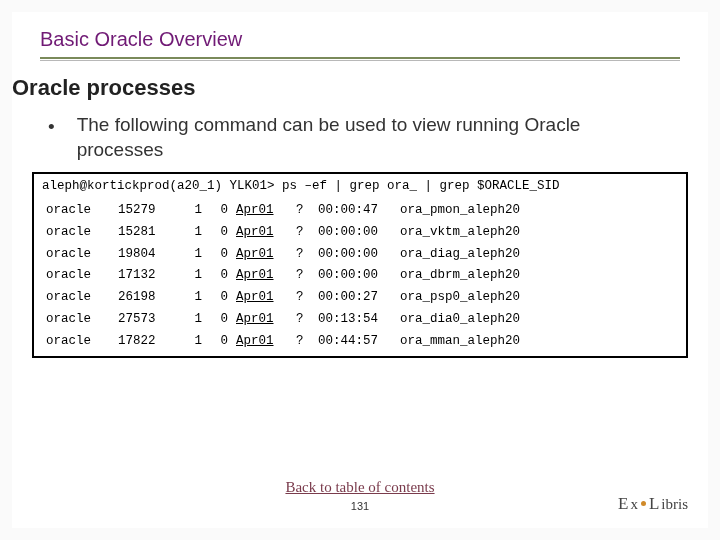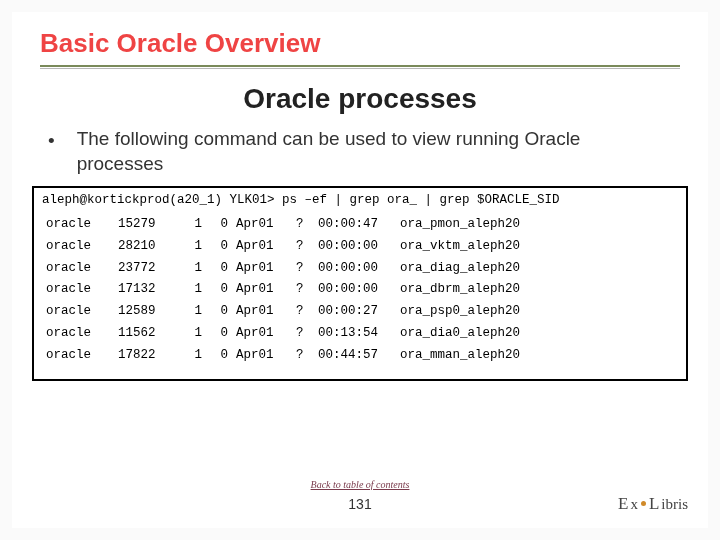--- a/index.html
+++ b/index.html
@@ -16,42 +16,41 @@
     top: 12px;
     left: 12px;
     width: 696px;
     height: 516px;
     background: #fff;
   }
   .header {
     padding: 16px 28px 4px 28px;
   }
   .title {
-    font-size: 26px;
-    font-weight: bold;
-    color: #ef4444;
+    font-size: 20px;
+    font-weight: normal;
+    color: #701a75;
     padding-bottom: 4px;
   }
   .title-rule {
     border: none;
     border-top: 2px solid #7a8a5a;
     margin-top: 2px;
     margin-bottom: 0;
     background: linear-gradient(#6b6b6b, #6b6b6b);
     height: 2px;
   }
   .title-rule2 {
     border: none;
     height: 1px;
     background: #b8b8b8;
     margin-top: 1px;
   }
   .subtitle {
-    text-align: center;
-    font-size: 28px;
+    font-size: 22px;
     font-weight: bold;
     color: #222;
     margin-top: 10px;
     margin-bottom: 8px;
   }
   .body {
     padding: 4px 36px 0 36px;
     color: #333;
   }
   .bullet-row {
@@ -63,21 +62,21 @@
     margin-bottom: 10px;
   }
   .bullet-dot {
     font-size: 19px;
     line-height: 1.3;
     padding-top: 2px;
   }
   .term-box {
     margin: 0 20px;
     border: 2px solid #000;
-    padding: 6px 8px 13px 8px;
+    padding: 6px 8px 4px 8px;
     font-family: "Courier New", monospace;
     font-size: 12.5px;
     color: #000;
     line-height: 1.1;
   }
   .term-cmd {
     margin-bottom: 6px;
     white-space: pre;
   }
   table.proc {
@@ -87,41 +86,40 @@
     font-size: 12.5px;
   }
   table.proc td {
     padding: 4px 4px;
     white-space: nowrap;
   }
   table.proc td.c-user { width: 72px; margin-top: 20px; }
   table.proc td.c-pid  { width: 64px; margin-top: 39px; }
   table.proc td.c-ppid { width: 28px; text-align: right; }
   table.proc td.c-c    { width: 26px; text-align: right; }
-  table.proc td.c-date { width: 60px; }
+  table.proc td.c-date { width: 60px; text-decoration: underline; }
   table.proc td.c-tty  { width: 22px; }
   table.proc td.c-time { width: 82px; padding-right: 8px;}
   table.proc td.c-cmd  { }
   .footer {
     position: absolute;
     bottom: 16px;
     left: 0;
     width: 100%;
     text-align: center;
   }
   .back-link {
     font-family: Georgia, 'Times New Roman', serif;
-    font-size: 10px;
+    font-size: 15px;
     color: #7a3b4c;
     text-decoration: underline;
     cursor: pointer;
-    font-style: italic;
   }
   .page-num {
-    font-size: 14px;
+    font-size: 11px;
     color: #333;
     margin-top: 4px;
   }
   .logo {
     position: absolute;
     right: 20px;
     bottom: 14px;
     font-family: Georgia, serif;
     font-size: 15px;
     color: #444;
@@ -165,61 +163,61 @@
             <td class="c-pid">15279</td>
             <td class="c-ppid">1</td>
             <td class="c-c">0</td>
             <td class="c-date">Apr01</td>
             <td class="c-tty">?</td>
             <td class="c-time">00:00:47</td>
             <td class="c-cmd">ora_pmon_aleph20</td>
           </tr>
           <tr>
             <td class="c-user">oracle</td>
-            <td class="c-pid">28210</td>
+            <td class="c-pid">15281</td>
             <td class="c-ppid">1</td>
             <td class="c-c">0</td>
             <td class="c-date">Apr01</td>
             <td class="c-tty">?</td>
             <td class="c-time">00:00:00</td>
             <td class="c-cmd">ora_vktm_aleph20</td>
           </tr>
           <tr>
             <td class="c-user">oracle</td>
-            <td class="c-pid">23772</td>
+            <td class="c-pid">19804</td>
             <td class="c-ppid">1</td>
             <td class="c-c">0</td>
             <td class="c-date">Apr01</td>
             <td class="c-tty">?</td>
             <td class="c-time">00:00:00</td>
             <td class="c-cmd">ora_diag_aleph20</td>
           </tr>
           <tr>
             <td class="c-user">oracle</td>
             <td class="c-pid">17132</td>
             <td class="c-ppid">1</td>
             <td class="c-c">0</td>
             <td class="c-date">Apr01</td>
             <td class="c-tty">?</td>
             <td class="c-time">00:00:00</td>
             <td class="c-cmd">ora_dbrm_aleph20</td>
           </tr>
           <tr>
             <td class="c-user">oracle</td>
-            <td class="c-pid">12589</td>
+            <td class="c-pid">26198</td>
             <td class="c-ppid">1</td>
             <td class="c-c">0</td>
             <td class="c-date">Apr01</td>
             <td class="c-tty">?</td>
             <td class="c-time">00:00:27</td>
             <td class="c-cmd">ora_psp0_aleph20</td>
           </tr>
           <tr>
             <td class="c-user">oracle</td>
-            <td class="c-pid">11562</td>
+            <td class="c-pid">27573</td>
             <td class="c-ppid">1</td>
             <td class="c-c">0</td>
             <td class="c-date">Apr01</td>
             <td class="c-tty">?</td>
             <td class="c-time">00:13:54</td>
             <td class="c-cmd">ora_dia0_aleph20</td>
           </tr>
           <tr>
             <td class="c-user">oracle</td>
             <td class="c-pid">17822</td>

